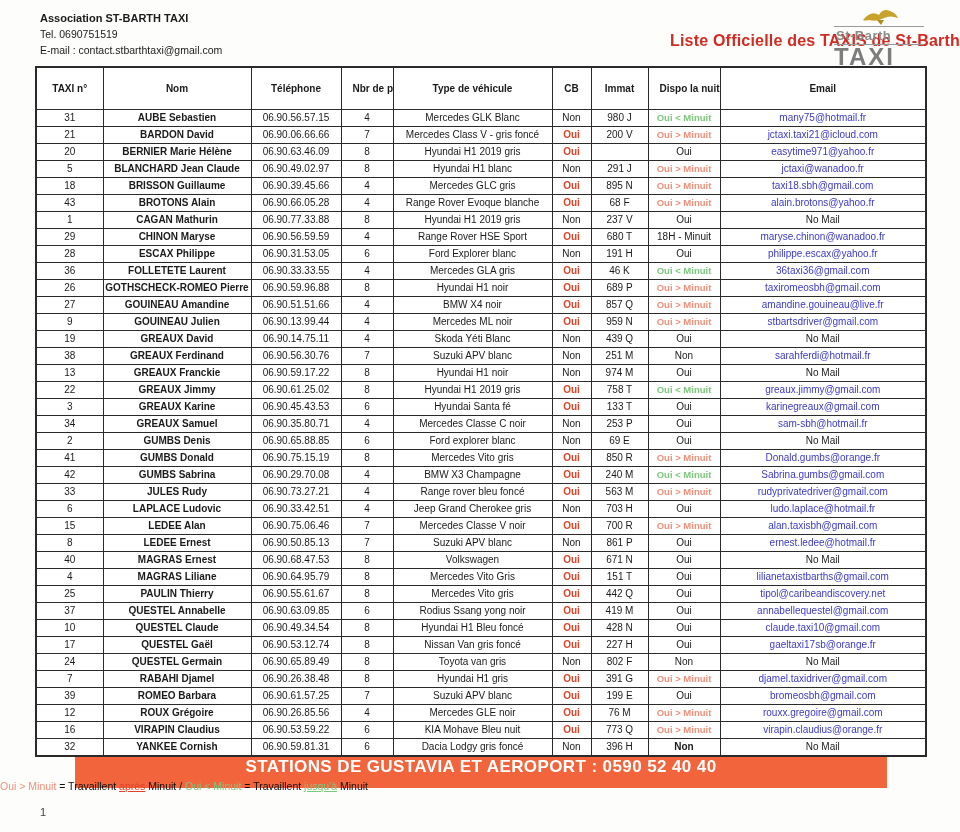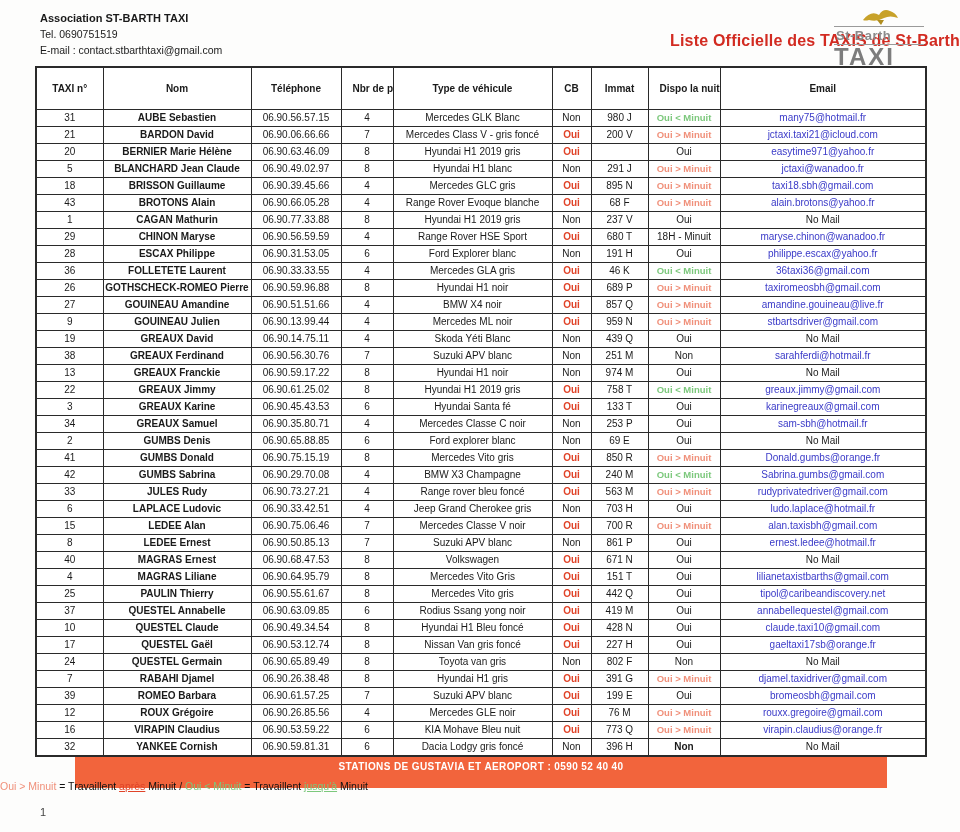--- a/index.html
+++ b/index.html
@@ -45,21 +45,21 @@
   td.c-name{font-weight:bold;}
   td.c-cb.is-oui{color:#e04328;font-weight:bold;}
   td.c-dispo.d-green{color:#7cc87c;font-weight:bold;font-size:9.5px;}
   td.c-dispo.d-orange{color:#f0907a;font-weight:bold;font-size:9.5px;}
   td.c-dispo.d-bold{font-weight:bold;}
   a.email-link{color:#3a3ac8;cursor:pointer;}
   
   .stations-bar{
     position:absolute;left:75px;top:757px;width:812px;height:31px;
     background:#f2643c;color:#fff;
-    font-size:10px;font-weight:bold;text-align:center;line-height:19px;
+    font-size:17px;font-weight:bold;text-align:center;line-height:19px;
     letter-spacing:.4px;
   }
   .legend{
     position:absolute;left:0;top:780px;width:100%;
     text-align:left;font-size:10.5px;font-weight:normal;color:#111;
   }
   .lg-orange{color:#f0907a;}
   .lg-green{color:#7cc87c;}
   .lg-red-underline{color:#e04328;text-decoration:underline;}
   .lg-green-underline{color:#7cc87c;text-decoration:underline;}

